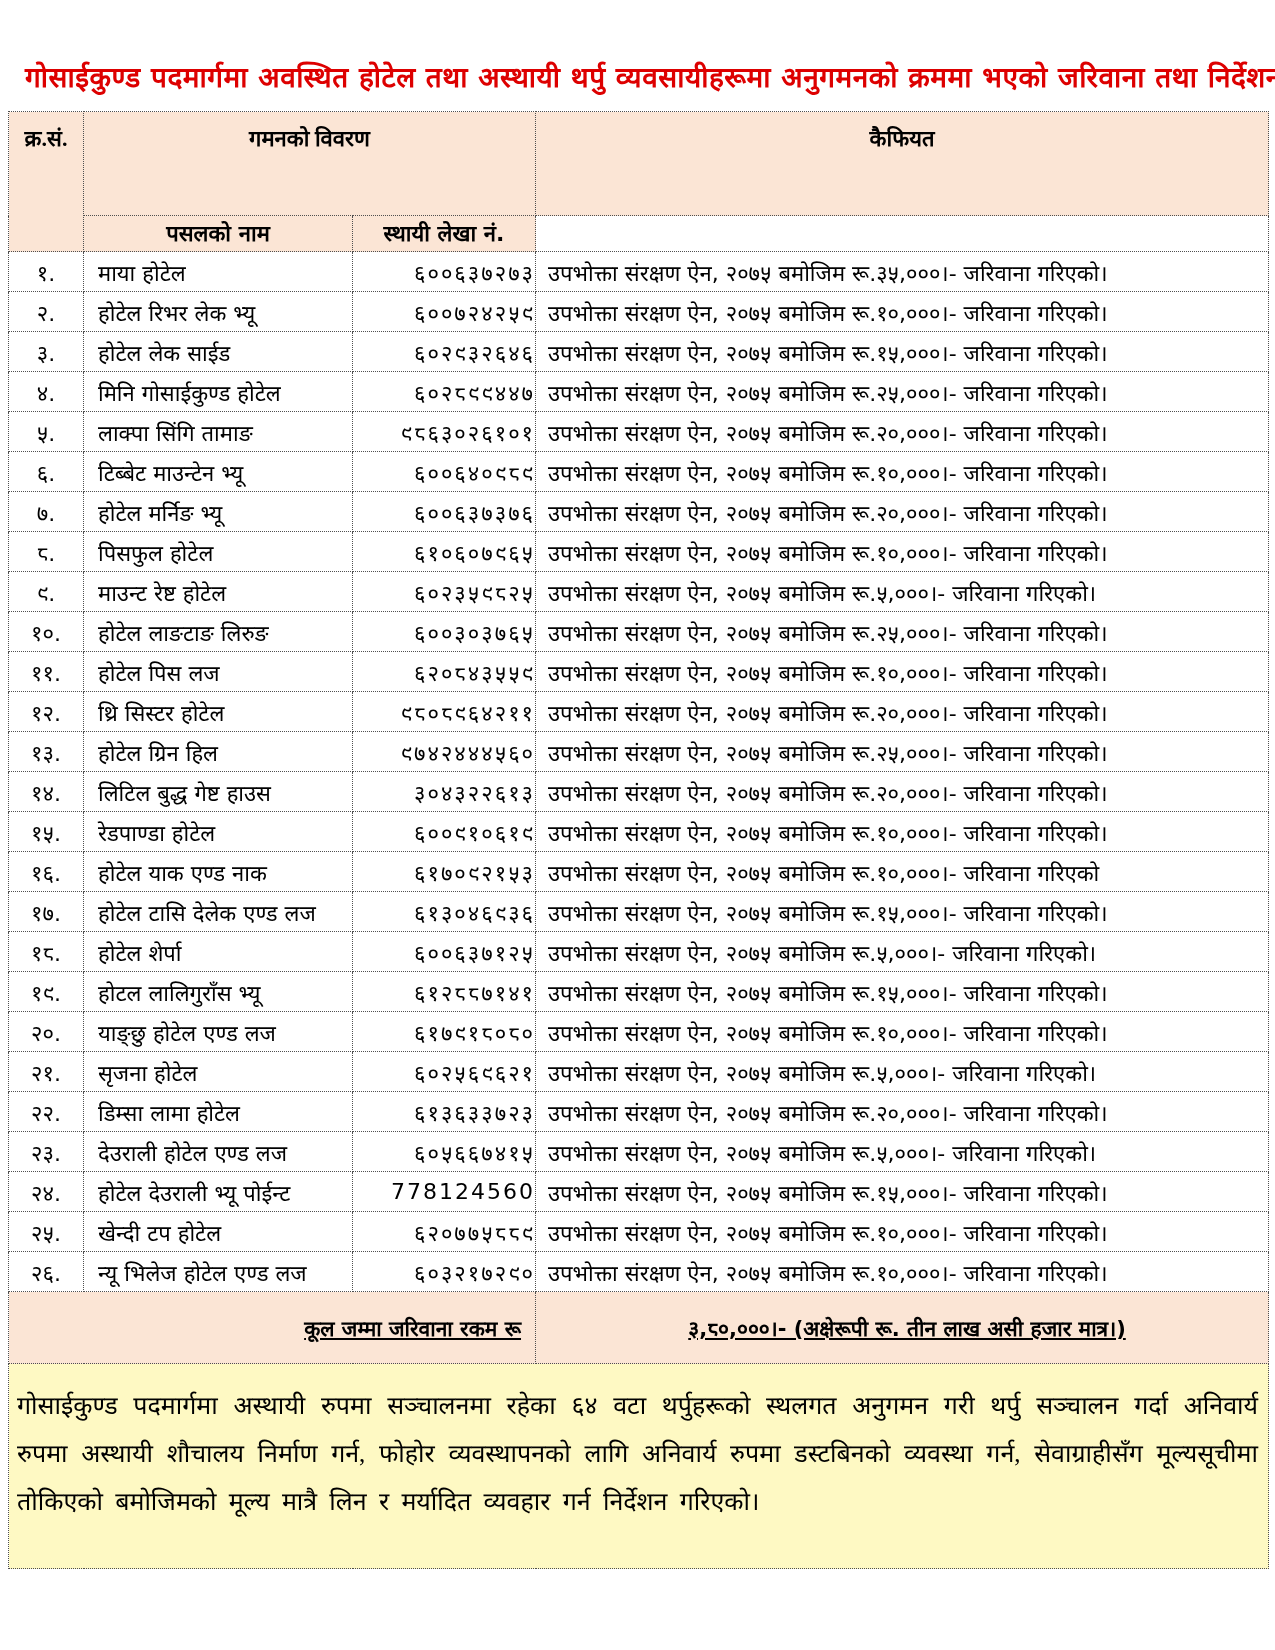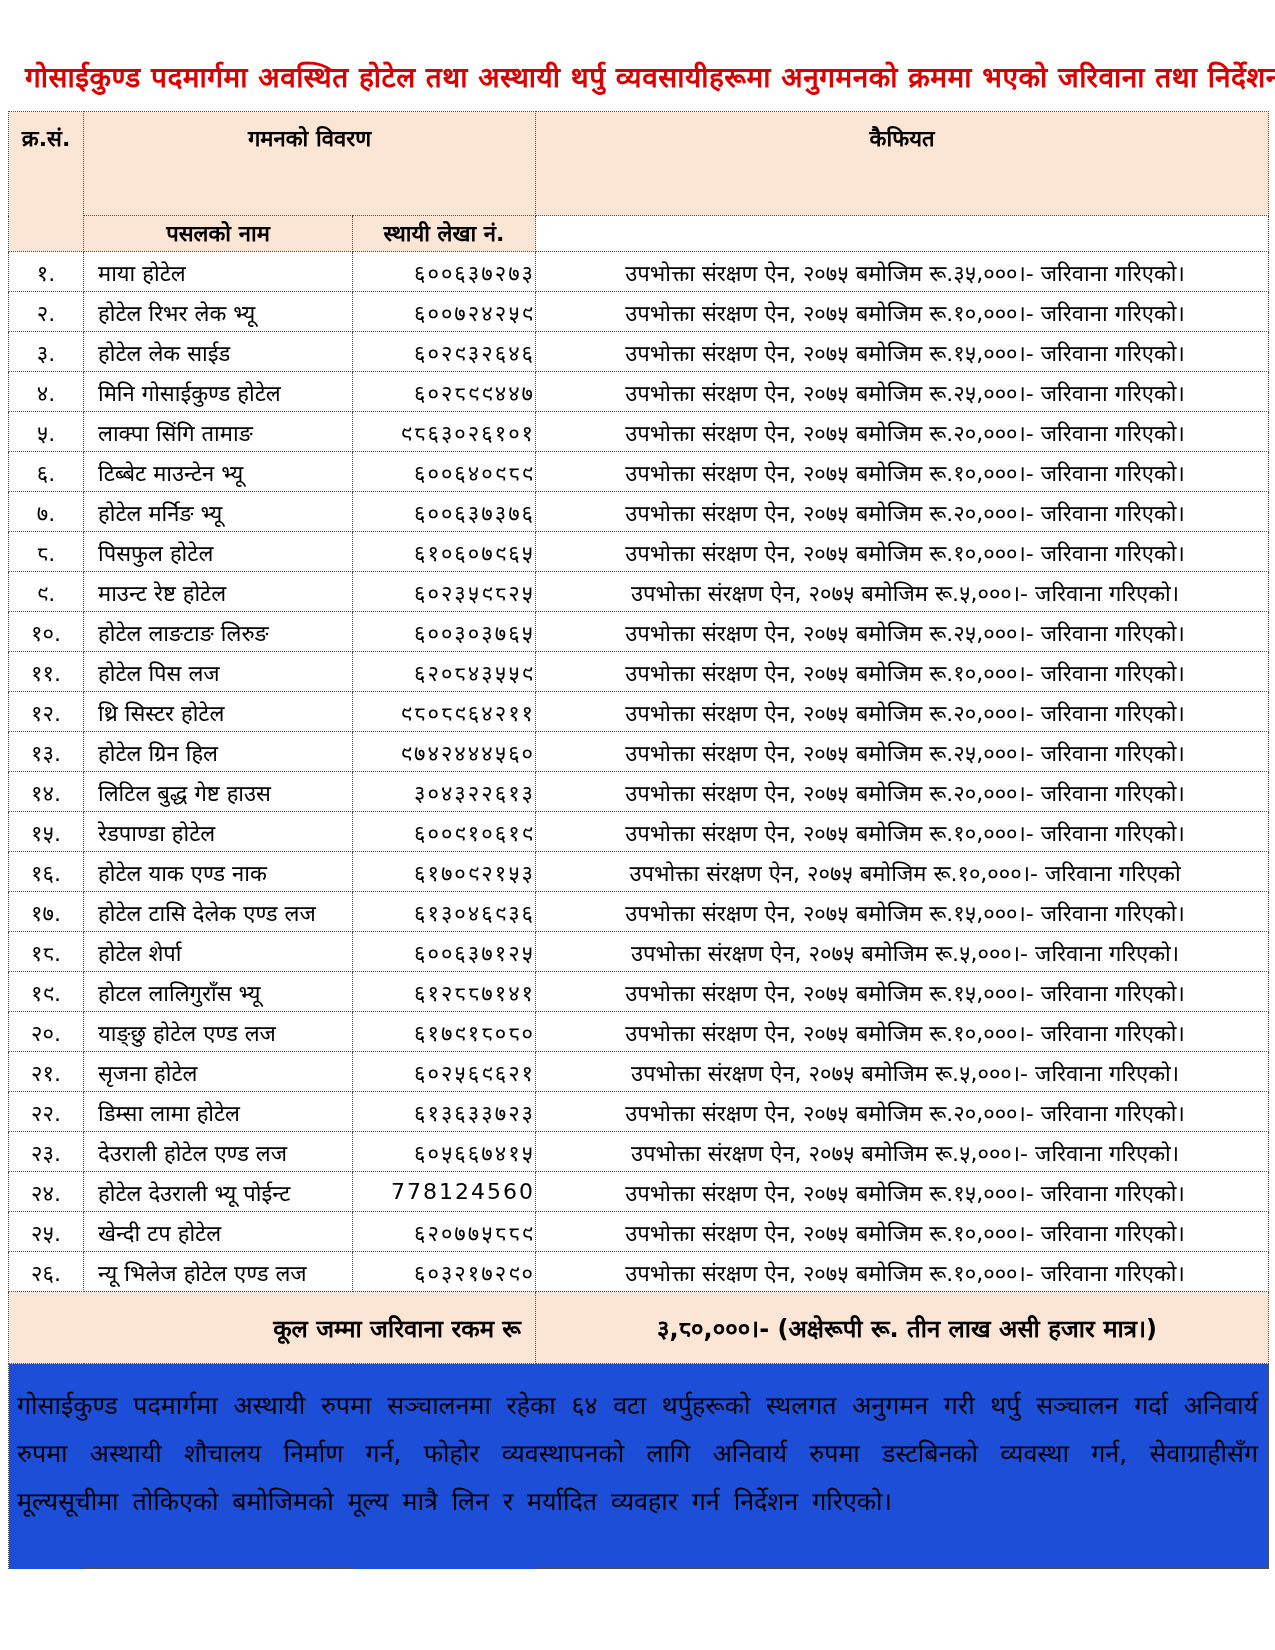--- a/index.html
+++ b/index.html
@@ -33,45 +33,46 @@
     font-size: 22px;
     vertical-align: middle;
   }
   col.c-sn { width: 75px; }
   col.c-name { width: 269px; }
   col.c-pan { width: 183px; }
   col.c-remark { width: 733px; }
 
   .peach { background: #fbe5d5; }
 
-  thead tr.hrow1 { height: 104px; }
+  thead tr.hrow1 { height: 104px; font-family: Liberation Serif, serif; }
   thead tr.hrow2 { height: 36px; }
   thead th {
     font-weight: bold;
     font-size: 24px;
     text-align: center;
   }
   thead tr.hrow1 th { vertical-align: top; padding-top: 10px; }
   thead tr.hrow2 th { vertical-align: middle; padding-bottom: 4px; }
   th.sn-head { vertical-align: top; padding-top: 10px; }
 
   tbody tr.data-row { height: 40px; }
   td.cell-sn { text-align: center; font-size: 22px; }
   td.cell-shop-name { text-align: left; padding-left: 14px; padding-right: 8px; }
   td.cell-pan { text-align: right; letter-spacing: 2px; }
-  td.cell-remark { text-align: center; padding-left: 12px; padding-right: 6px; }
+  td.cell-remark { text-align: left; padding-left: 12px; padding-right: 6px; }
 
   tr.total-row { height: 72px; }
-  tr.total-row td { font-weight: bold; font-size: 24px; }
+  tr.total-row td { font-weight: bold; font-size: 21px; text-decoration: underline; }
   td.total-label { text-align: right; padding-right: 14px; }
   td.total-amount { text-align: center; padding-left: 10px; }
 
   tr.footer-row td {
-    background: #1d4ed8;
+    background: #fef9c3;
     padding: 18px 10px 42px 8px;
+    font-family: Liberation Serif, serif;
   }
   .footer-text {
     font-size: 25px;
     line-height: 1.92;
     text-align: justify;
     word-spacing: 6px;
   }
 </style>
 </head>
 <body>

